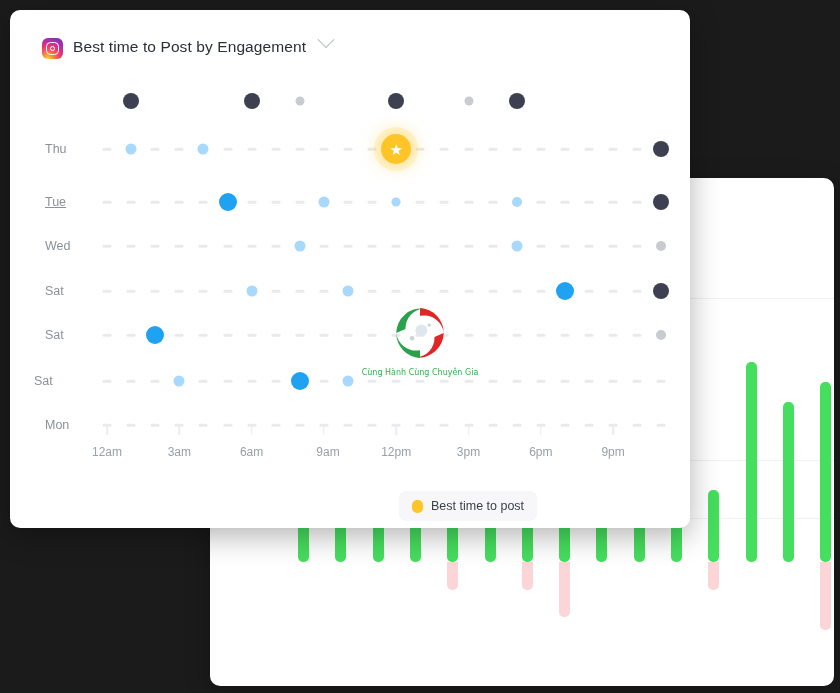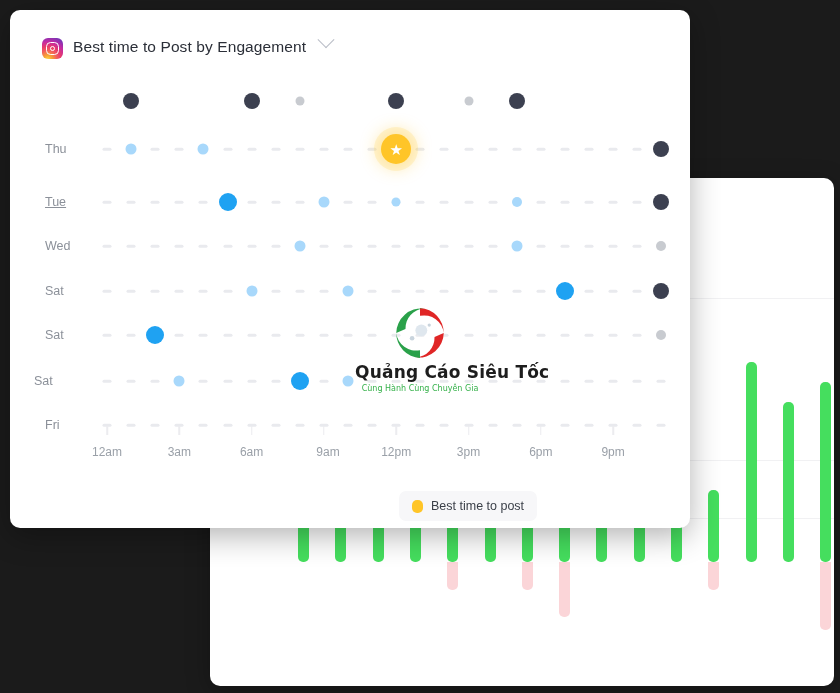--- a/index.html
+++ b/index.html
@@ -368,21 +368,21 @@
         <div class="dash" style="left: 579px; top: 415px;"></div>
         <div class="dash" style="left: 603.1px; top: 415px;"></div>
         <div class="dash" style="left: 627.2px; top: 415px;"></div>
         <div class="dash" style="left: 651.3px; top: 415px;"></div>
         <div class="row-label" style="left: 35px; top: 139px;">Thu</div>
         <div class="row-label" style="left: 35px; top: 192px; text-decoration: underline;">Tue</div>
         <div class="row-label" style="left: 35px; top: 236px;">Wed</div>
         <div class="row-label" style="left: 35px; top: 281px;">Sat</div>
         <div class="row-label" style="left: 35px; top: 325px;">Sat</div>
         <div class="row-label" style="left: 24px; top: 371px;">Sat</div>
-        <div class="row-label" style="left: 35px; top: 415px;">Fri</div>
+        <div class="row-label" style="left: 35px; top: 415px;">Mon</div>
         <div class="cell" style="left: 121.1px; top: 91px; width: 16px; height: 16px; background: rgb(60, 64, 80);"></div>
         <div class="cell" style="left: 241.6px; top: 91px; width: 16px; height: 16px; background: rgb(60, 64, 80);"></div>
         <div class="cell" style="left: 289.8px; top: 91px; width: 9px; height: 9px; background: rgb(200, 203, 208);"></div>
         <div class="cell" style="left: 386.2px; top: 91px; width: 16px; height: 16px; background: rgb(60, 64, 80);"></div>
         <div class="cell" style="left: 458.5px; top: 91px; width: 9px; height: 9px; background: rgb(200, 203, 208);"></div>
         <div class="cell" style="left: 506.7px; top: 91px; width: 16px; height: 16px; background: rgb(60, 64, 80);"></div>
         <div class="cell" style="left: 121.1px; top: 139px; width: 11px; height: 11px; background: rgb(168, 216, 251);"></div>
         <div class="cell" style="left: 193.4px; top: 139px; width: 11px; height: 11px; background: rgb(168, 216, 251);"></div>
         <div class="star-dot" style="left: 386.2px; top: 139px;">
           <span class="star-glyph">★</span>
@@ -434,17 +434,16 @@
   <div class="watermark">
     <svg class="wm-mark" viewBox="0 0 100 100">
       <path d="M50 12 A38 38 0 0 1 86 50 A30 30 0 0 0 50 24 Z" fill="#e02626"></path>
       <path d="M86 50 A38 38 0 0 1 44 87 A30 30 0 0 0 72 56 Z" fill="#e02626"></path>
       <path d="M50 88 A38 38 0 0 1 14 50 A30 30 0 0 0 50 76 Z" fill="#2aa14a"></path>
       <path d="M14 50 A38 38 0 0 1 56 13 A30 30 0 0 0 28 44 Z" fill="#2aa14a"></path>
       <circle cx="52" cy="46" r="9" fill="#dfe7ee"></circle>
       <circle cx="38" cy="58" r="3.5" fill="#c9d4dd"></circle>
       <circle cx="64" cy="38" r="2.5" fill="#c9d4dd"></circle>
     </svg>
-    <div class="wm-name">Quảng Cáo Siêu Tốc</div>
     <div class="wm-tag">Cùng Hành Cùng Chuyên Gia</div>
   </div>
 
 </div>
 
 </body></html>

